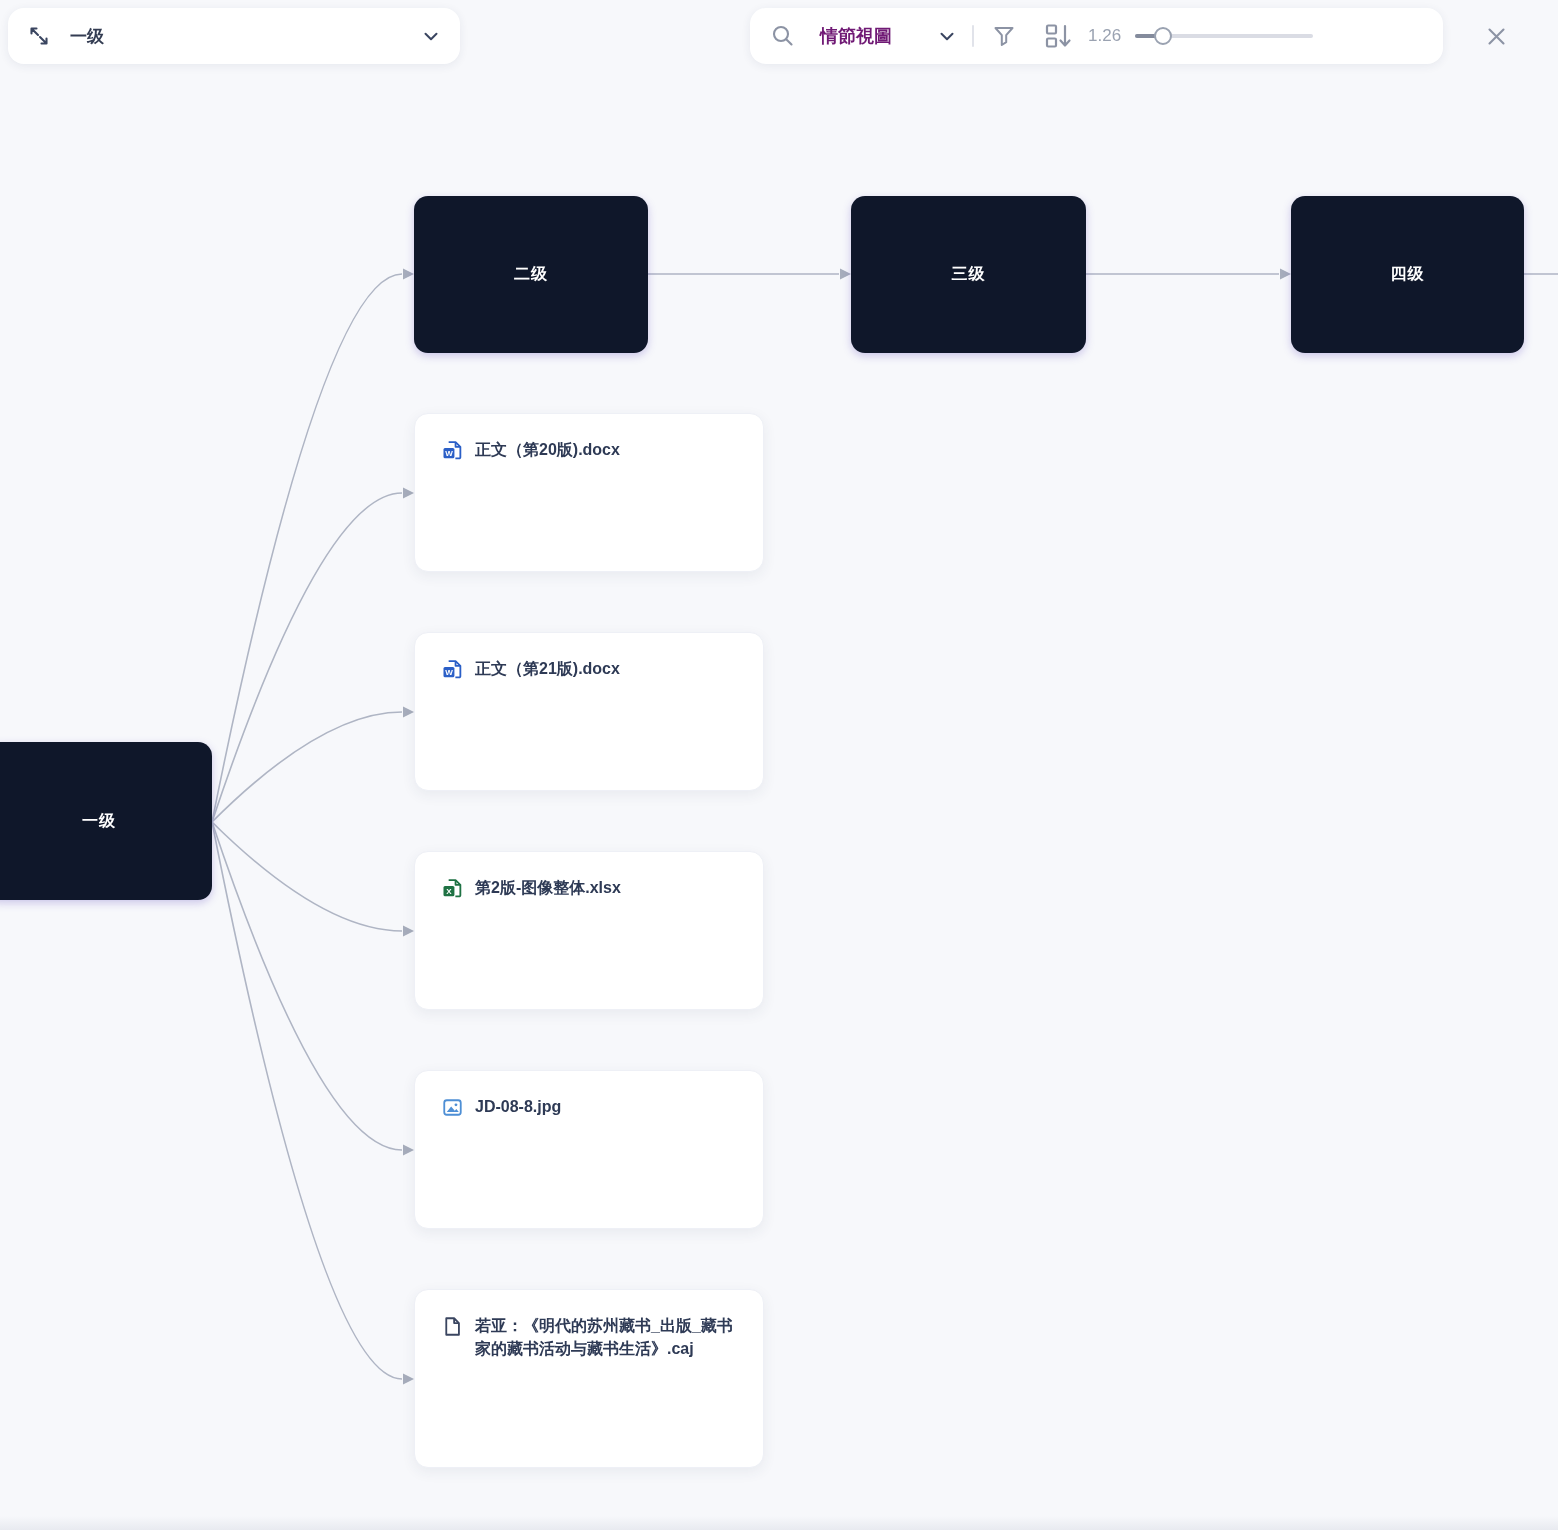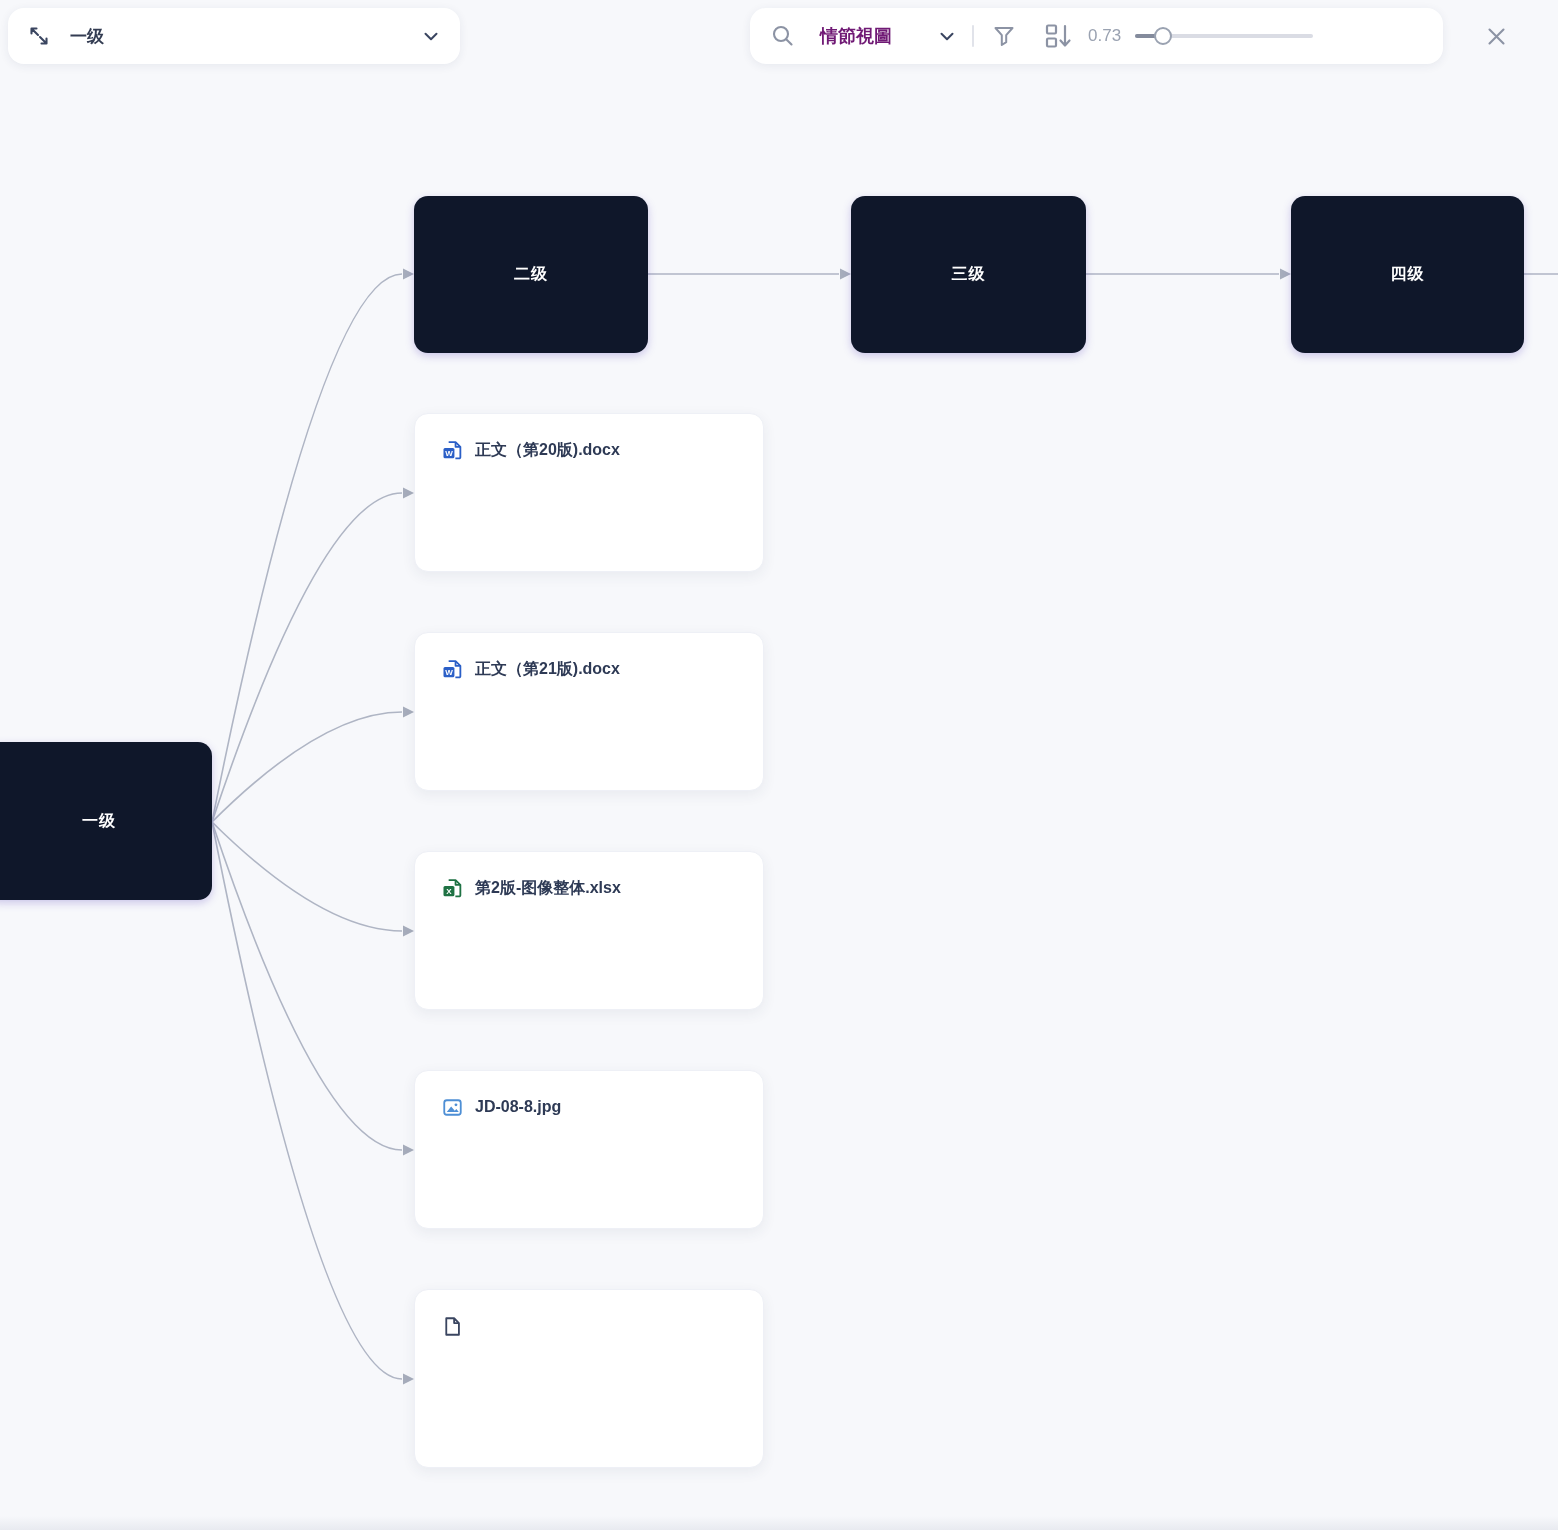--- a/index.html
+++ b/index.html
@@ -153,20 +153,21 @@
     <div class="file-title">JD-08-8.jpg</div>
   </div>
 </div>
 
 <div class="file-card" style="top:1289px; height:179px;">
   <div class="title-row">
     <svg class="file-icon" width="23" height="23" viewBox="0 0 24 24">
       <path d="M5.5 3.4 h8.2 l5 5 V20.6 H5.5 Z" fill="none" stroke="#3A4560" stroke-width="1.9" stroke-linejoin="round"></path>
       <path d="M13.7 3.4 v5 h5" fill="none" stroke="#3A4560" stroke-width="1.9" stroke-linejoin="round"></path>
     </svg>
+    <div class="file-title">若亚：《明代的苏州藏书_出版_藏书家的藏书活动与藏书生活》.caj</div>
   </div>
 </div>
 
 <div class="pill" id="pill-left">
   <span class="icon-btn">
     <svg width="26" height="26" viewBox="0 0 26 26" fill="none" stroke="#3A4560" stroke-width="2.1" stroke-linecap="round" stroke-linejoin="round">
       <path d="M12 12 L5.5 5.5 M5.5 10.5 V5.5 H10.5"></path>
       <path d="M14 14 L20.5 20.5 M20.5 15.5 V20.5 H15.5"></path>
     </svg>
   </span>
@@ -198,21 +199,21 @@
       <path d="M5.5 6 H22.5 L16.2 13.2 V20.2 L11.8 23 V13.2 Z"></path>
     </svg>
   </span>
   <span class="icon-btn" style="margin-left:24px;">
     <svg width="32" height="30" viewBox="0 0 32 30" fill="none" stroke="#8C93A4" stroke-width="2.2" stroke-linecap="round" stroke-linejoin="round">
       <rect x="5" y="4.5" width="9" height="8" rx="1.2"></rect>
       <rect x="5" y="17.5" width="9" height="8" rx="1.2"></rect>
       <path d="M23 5 V24 M18.5 19.5 L23 24.5 L27.5 19.5"></path>
     </svg>
   </span>
-  <span class="zoom-value">0.73</span>
+  <span class="zoom-value">1.26</span>
   <span class="zoom-slider">
     <span class="zoom-track"></span>
     <span class="zoom-fill"></span>
     <span class="zoom-thumb"></span>
   </span>
 </div>
 
 <span class="icon-btn" id="close-btn">
   <svg width="27" height="27" viewBox="0 0 27 27" fill="none" stroke="#8C93A4" stroke-width="2.1" stroke-linecap="round">
     <path d="M6.5 6.5 L20.5 20.5 M20.5 6.5 L6.5 20.5"></path>

